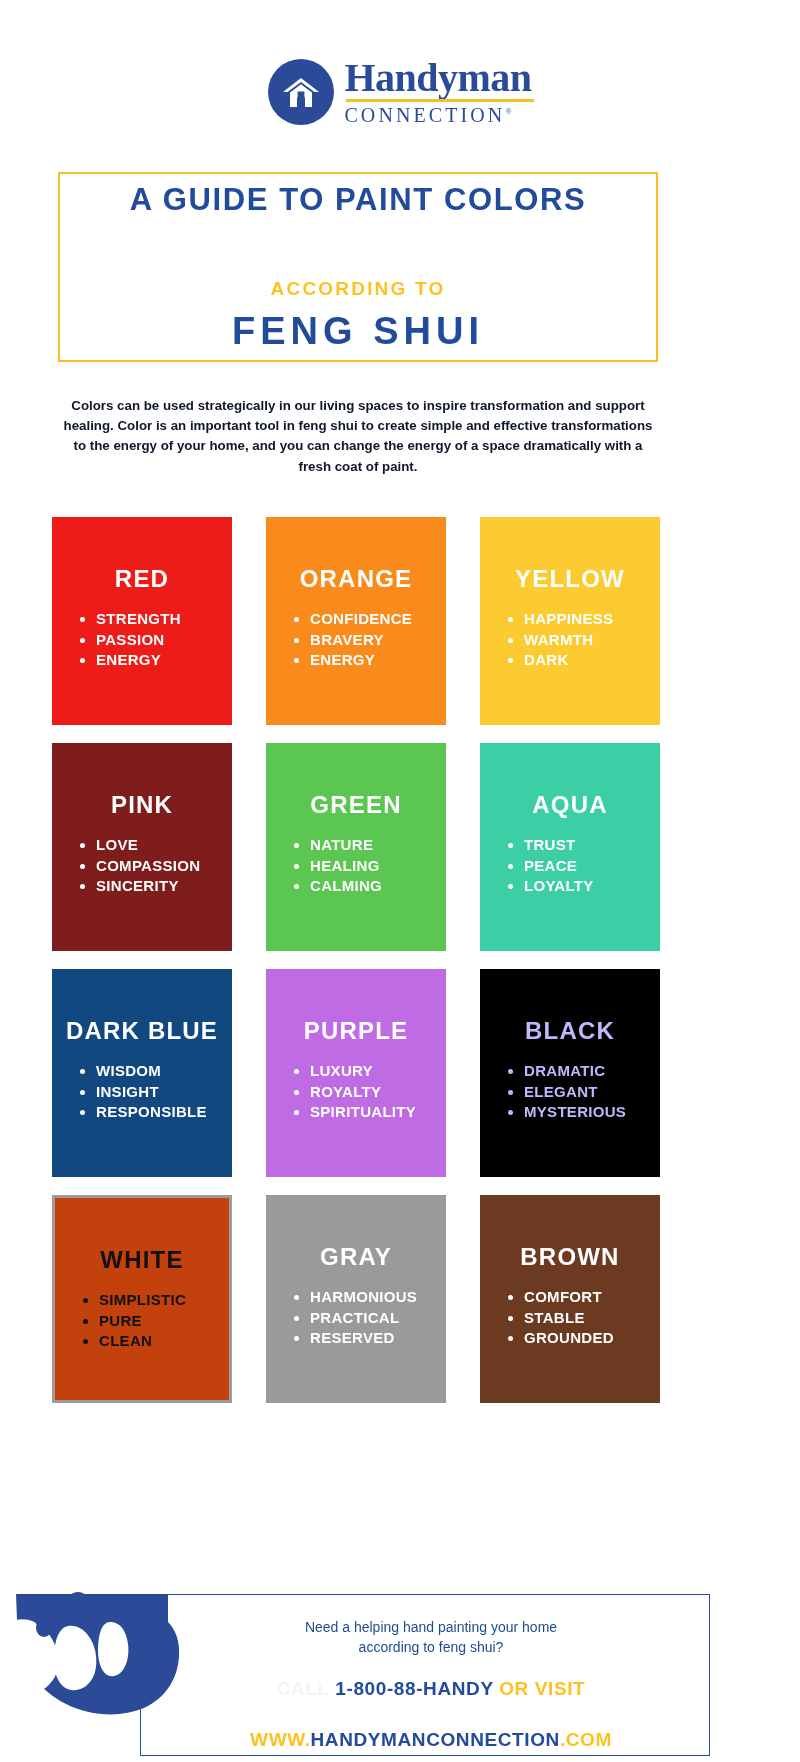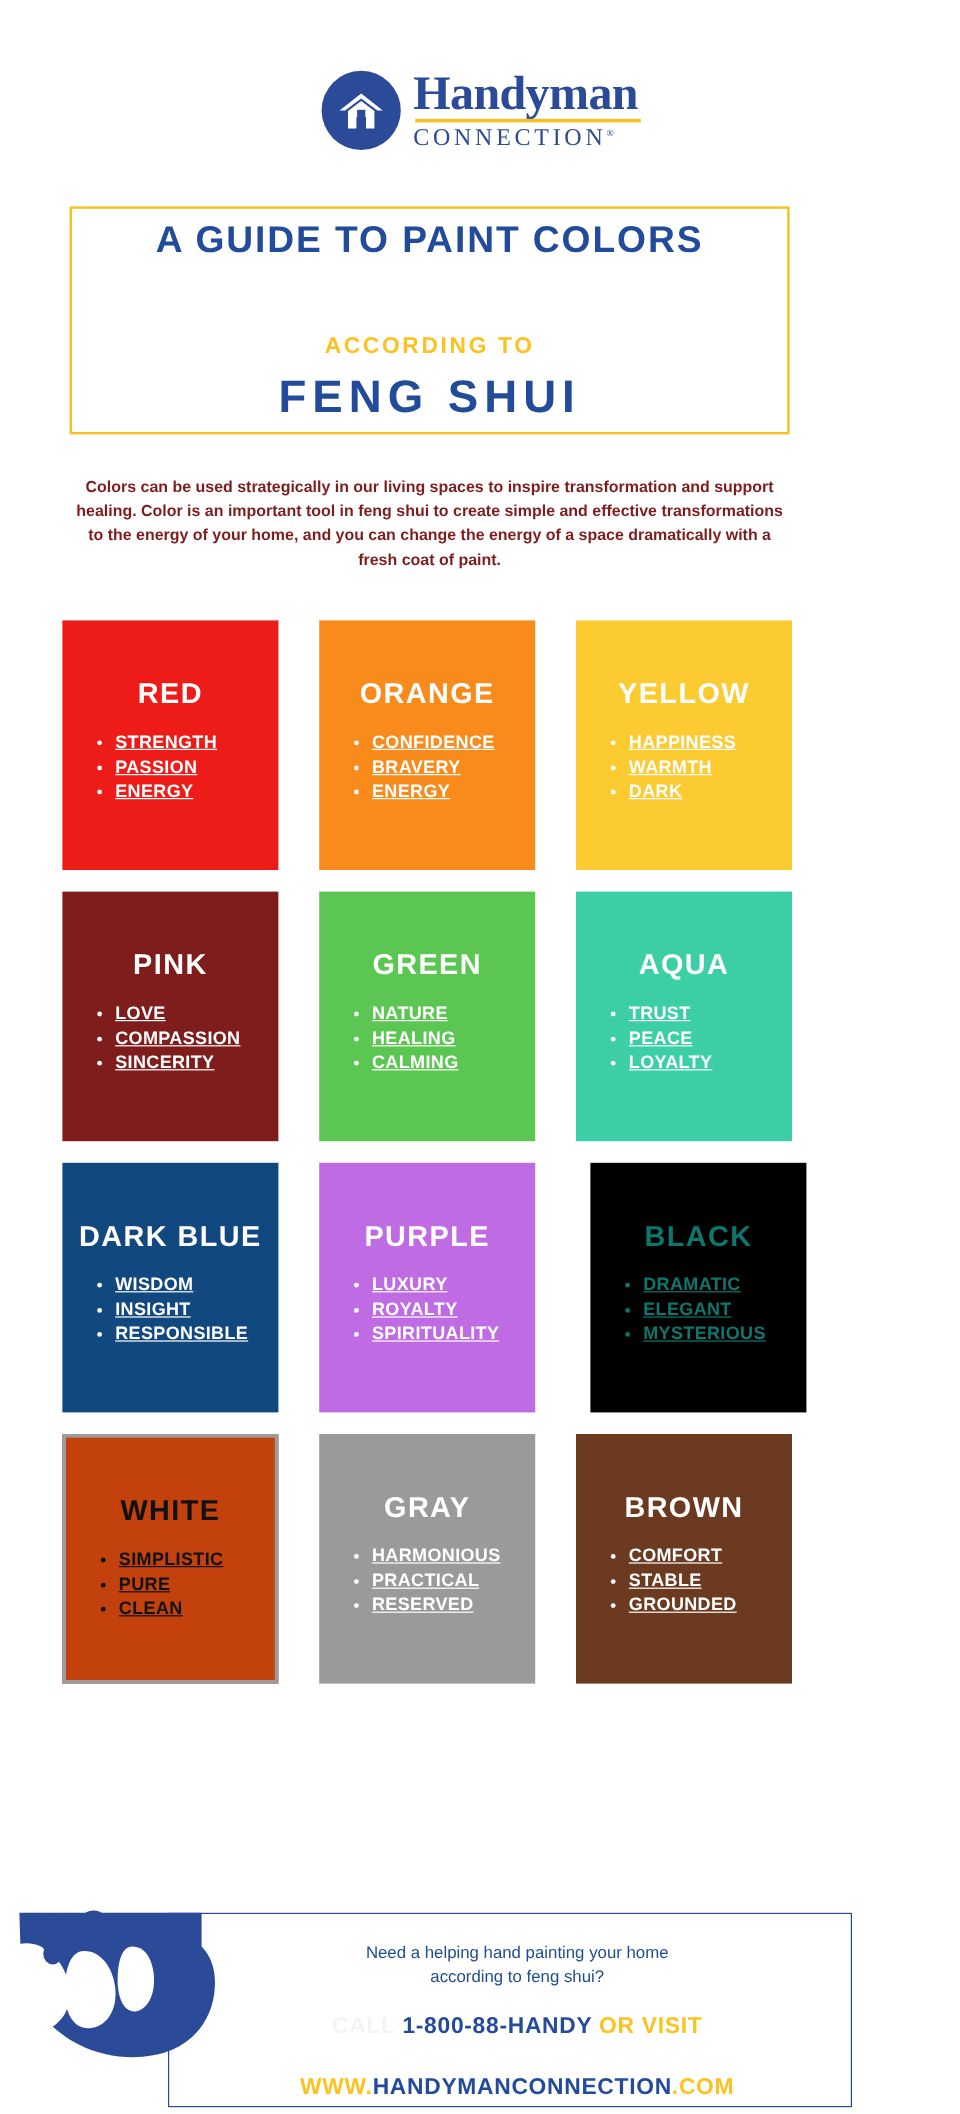--- a/index.html
+++ b/index.html
@@ -101,21 +101,21 @@
   
   .intro {
     position: absolute;
     left: 58px;
     top: 396px;
     width: 600px;
     text-align: center;
     font-size: 13.3px;
     font-weight: bold;
     line-height: 1.52;
-    color: #7f1d1d;
+    color: #0f172a;
   }
 
   
   .grid {
     position: absolute;
     left: 52px;
     top: 517px;
     width: 608px;
     display: grid;
     grid-template-columns: repeat(3, 180px);
@@ -138,21 +138,20 @@
     text-align: right;
     margin-top: 34px;
     margin-bottom: 16px;
     white-space: nowrap;
   }
   .card-list {
     list-style: disc;
     padding-left: 30px;
     align-self: flex-start;
     margin-left: 4px;
-    text-decoration: underline;
   }
   .card-list li {
     font-size: 15px;
     font-weight: bold;
     letter-spacing: 0.3px;
     line-height: 1.38;
     white-space: nowrap;
   }
   .card.white-card { border: 3px solid #9C9C9C; background: #ffffff; }
 
@@ -305,21 +304,21 @@
         </ul>
       </div>
       <div class="card" style="background: rgb(191, 107, 227); color: rgb(255, 255, 255);">
         <div class="card-title">PURPLE</div>
         <ul class="card-list">
           <li>LUXURY</li>
           <li>ROYALTY</li>
           <li>SPIRITUALITY</li>
         </ul>
       </div>
-      <div class="card" style="background: rgb(0, 0, 0); color: #0f766e; margin-left: 12px;">
+      <div class="card" style="background: rgb(0, 0, 0); color: #c4b5fd;">
         <div class="card-title">BLACK</div>
         <ul class="card-list">
           <li>DRAMATIC</li>
           <li>ELEGANT</li>
           <li>MYSTERIOUS</li>
         </ul>
       </div>
       <div class="card white-card" style="background: #c2410c; color: rgb(17, 17, 17);">
         <div class="card-title">WHITE</div>
         <ul class="card-list">

